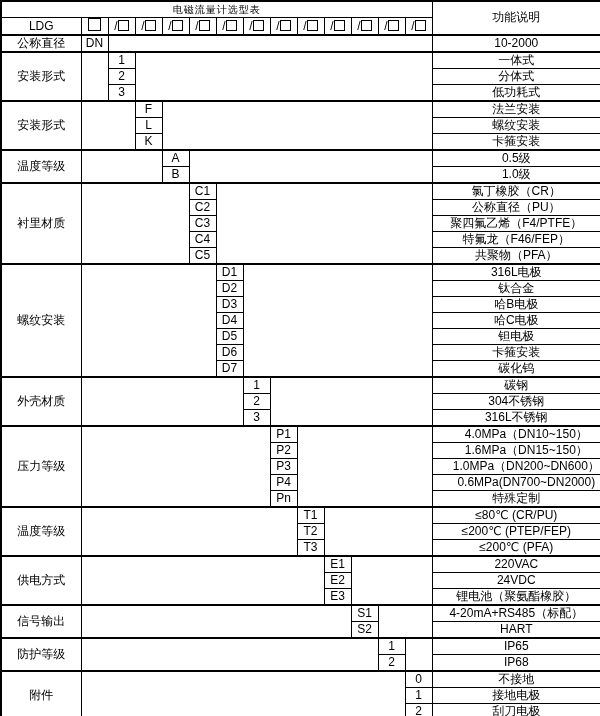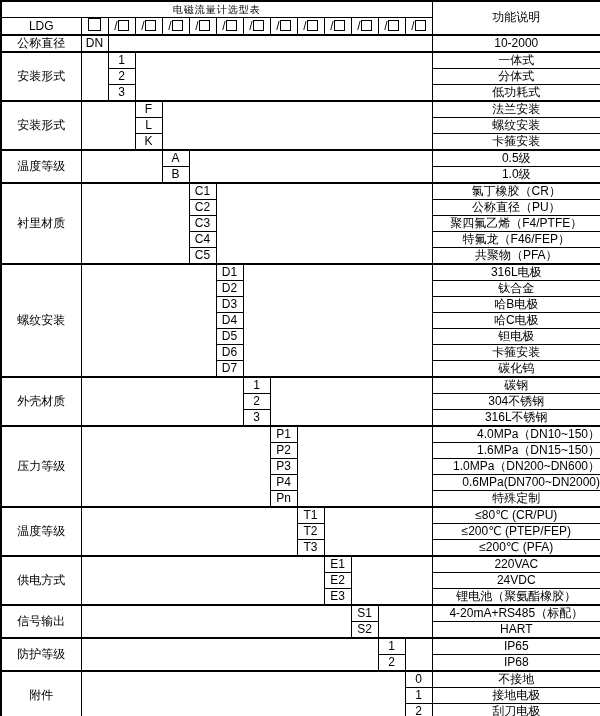--- a/index.html
+++ b/index.html
@@ -28,21 +28,21 @@
     font-size: 10px;
     letter-spacing: 1px;
     margin-top: 22px;
   }
   td.funch { font-size: 12px; font-family: Liberation Mono, monospace; }
   td.label {
     text-align: left;
     padding-left: 8px;
   }
   td.desc.left {
-    text-align: right;
+    text-align: center;
     padding-left: 20px;
   }
   tr.sec-top td { border-top: 2px solid #000000; }
   span.box {
     display: inline-block;
     border: 1px solid #000000;
     background: #ffffff;
     vertical-align: -1px;
   }
 </style>

